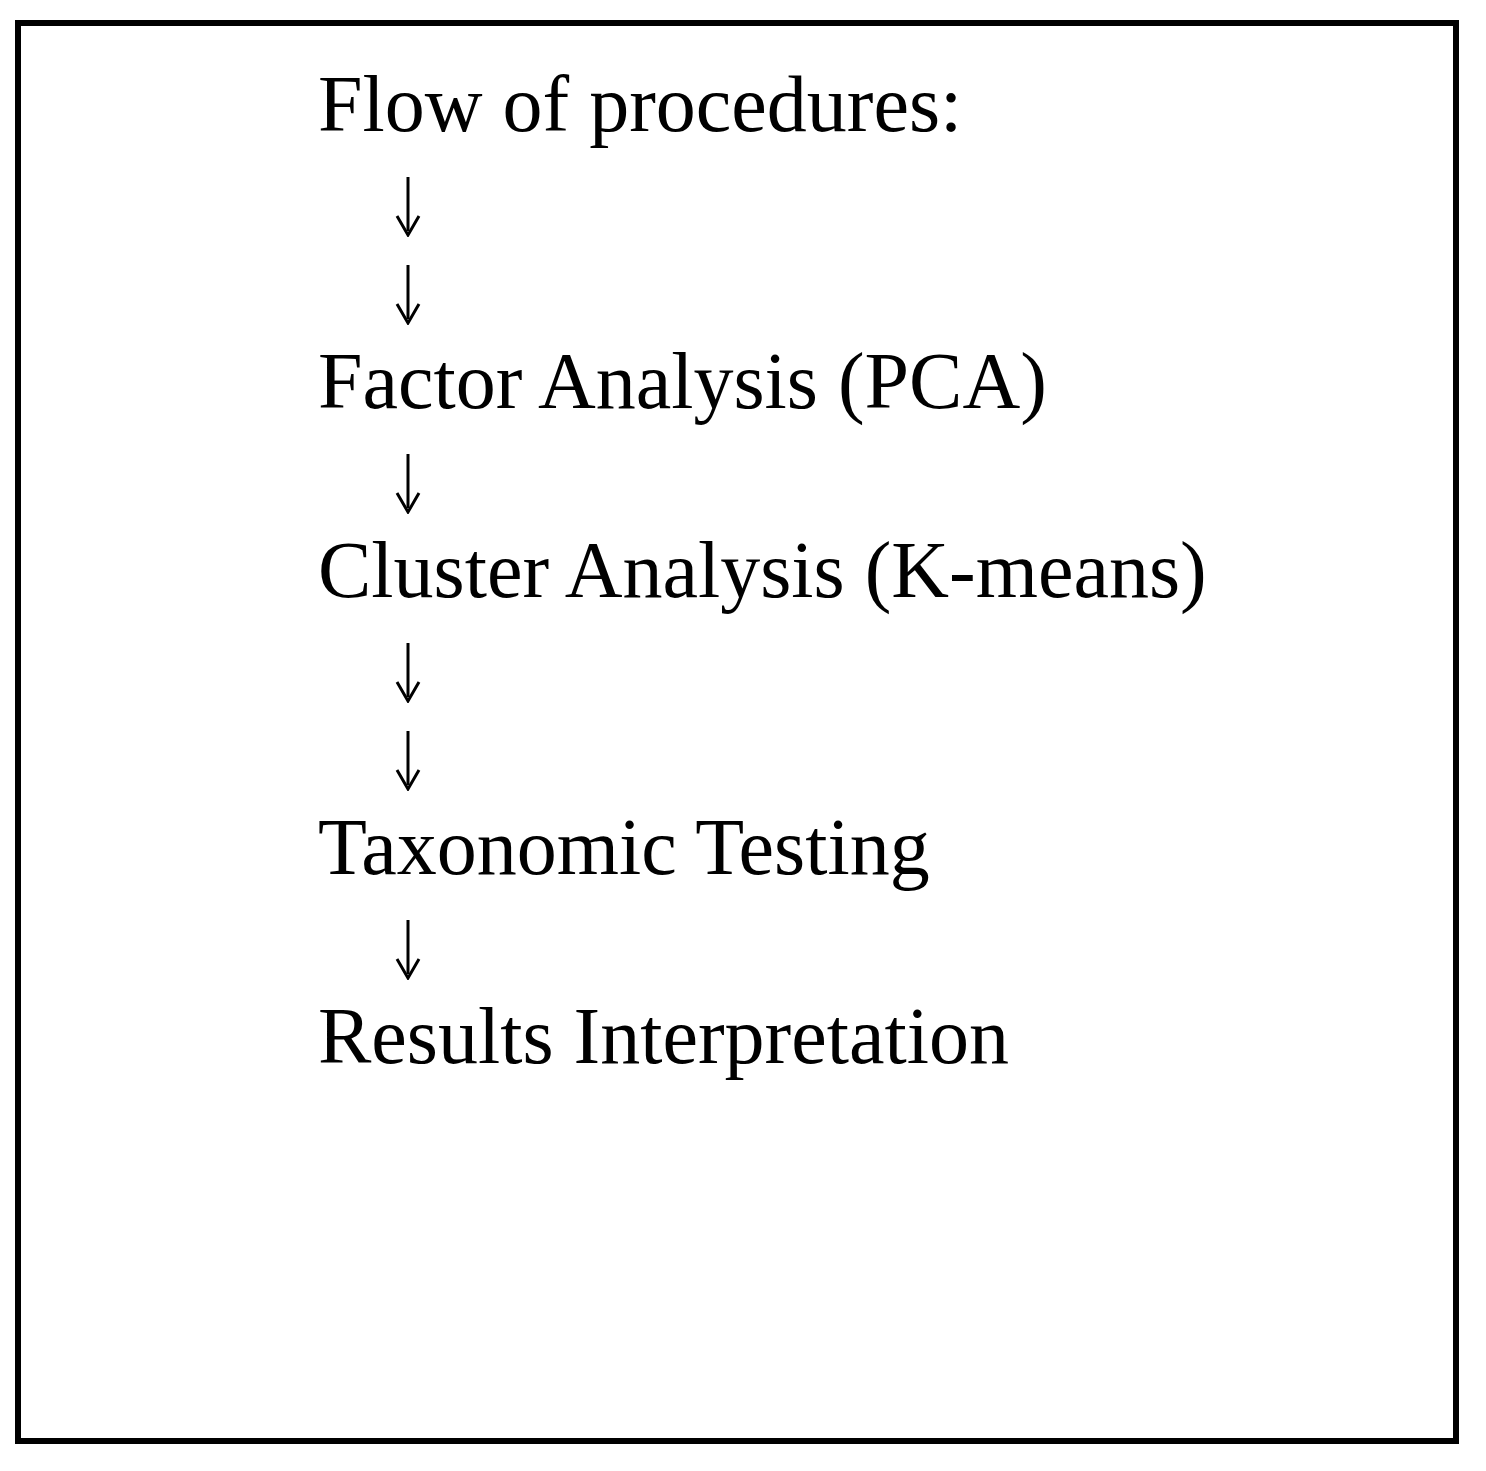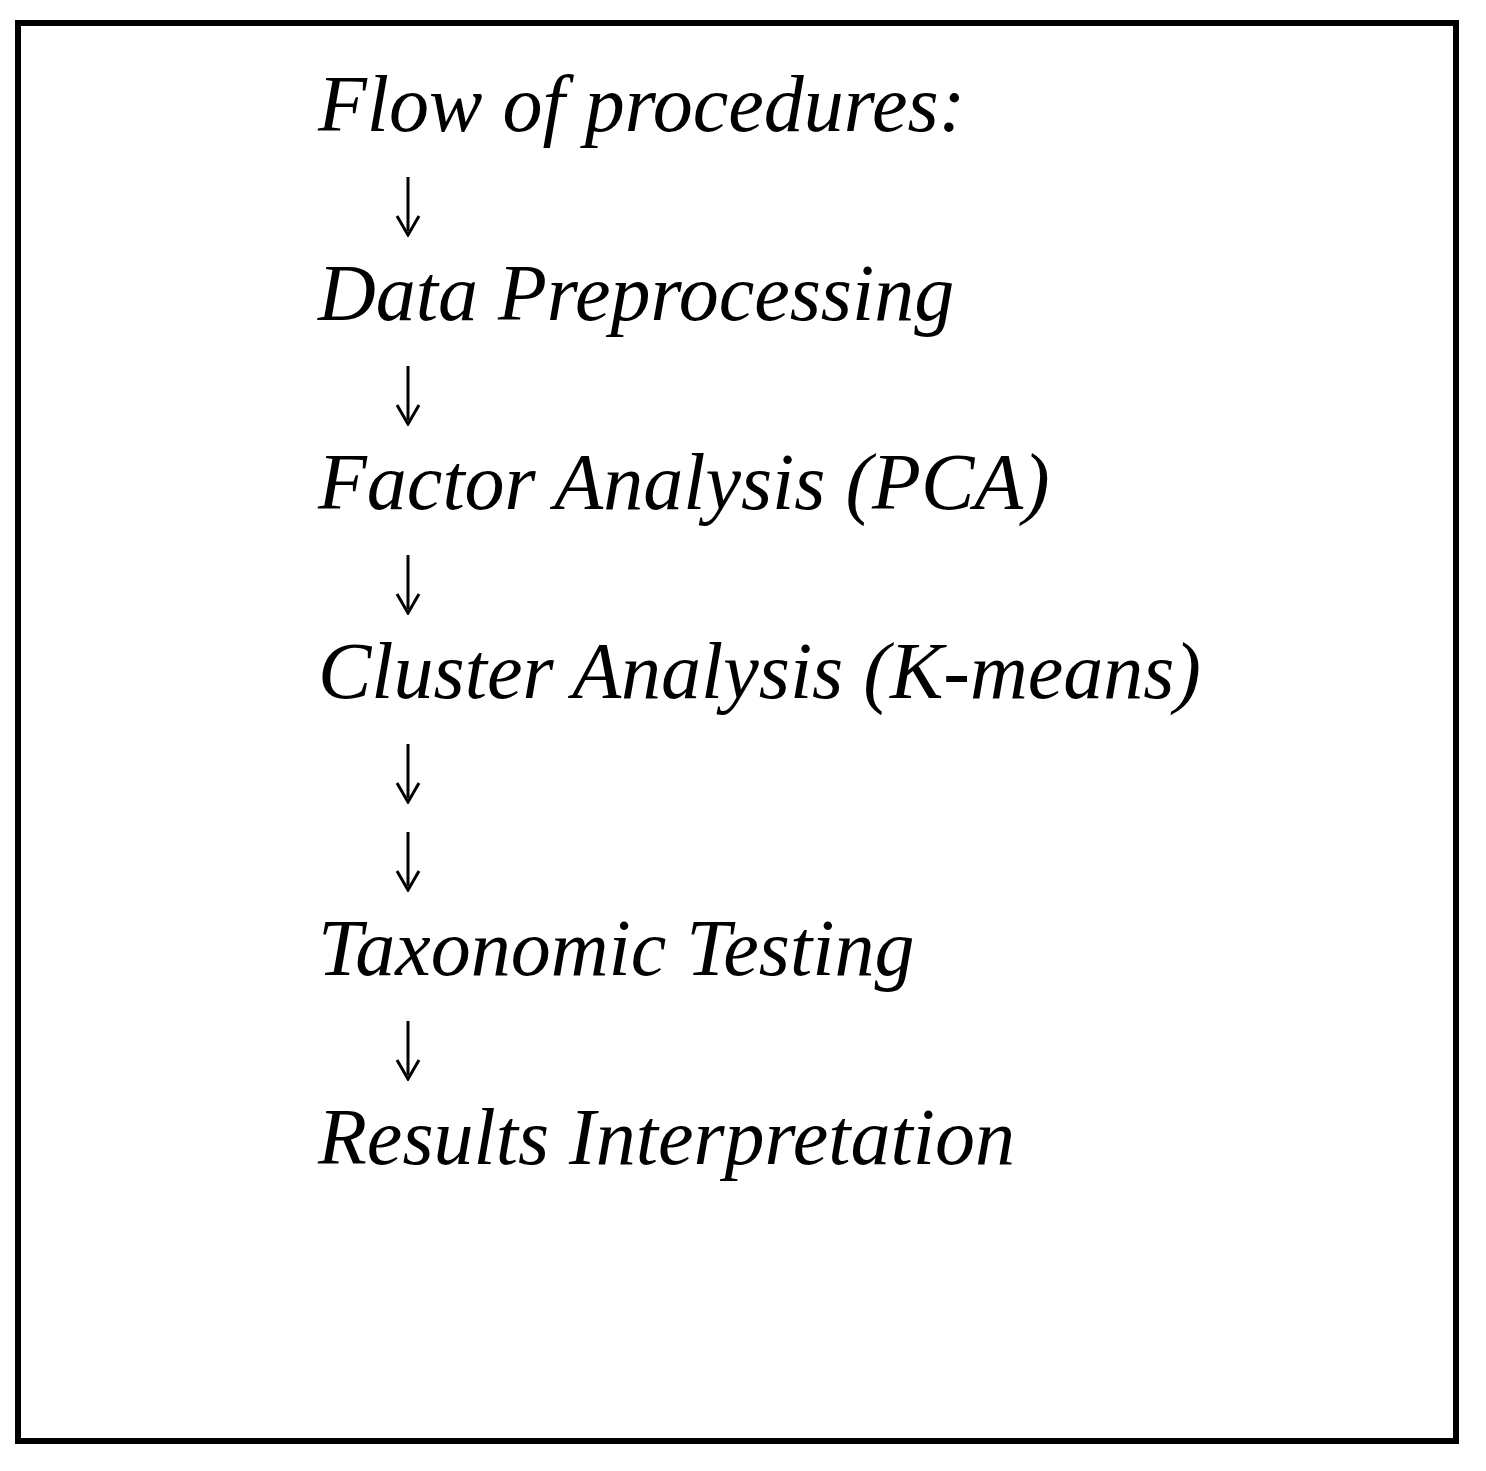--- a/index.html
+++ b/index.html
@@ -29,21 +29,20 @@
     position: absolute;
     left: 297px;
     top: 28px;
   }
   .line.text {
     font-size: 80px;
     line-height: 101px;
     white-space: nowrap;
     color: #000000;
     letter-spacing: 0;
-    font-style: italic;
   }
   .line.arrow {
     height: 88px;
     padding-left: 75px;
     display: flex;
     align-items: flex-end;
     box-sizing: border-box;
     padding-bottom: 6px;
   }
   .arrow svg {
@@ -59,21 +58,20 @@
     <div class="line text">Flow of procedures:</div>
 
 
     <div class="line arrow">
       <svg width="30" height="62" viewBox="0 0 30 62">
         <line x1="15" y1="2" x2="15" y2="56" stroke="#000000" stroke-width="3"></line>
         <polyline points="4,41 15,60 26,41" fill="none" stroke="#000000" stroke-width="3"></polyline>
       </svg>
     </div>
 
-    <div class="line text">Data Preprocessing</div>
 
     <div class="line arrow">
       <svg width="30" height="62" viewBox="0 0 30 62">
         <line x1="15" y1="2" x2="15" y2="56" stroke="#000000" stroke-width="3"></line>
         <polyline points="4,41 15,60 26,41" fill="none" stroke="#000000" stroke-width="3"></polyline>
       </svg>
     </div>
 
     <div class="line text">Factor Analysis (PCA)</div>
 

